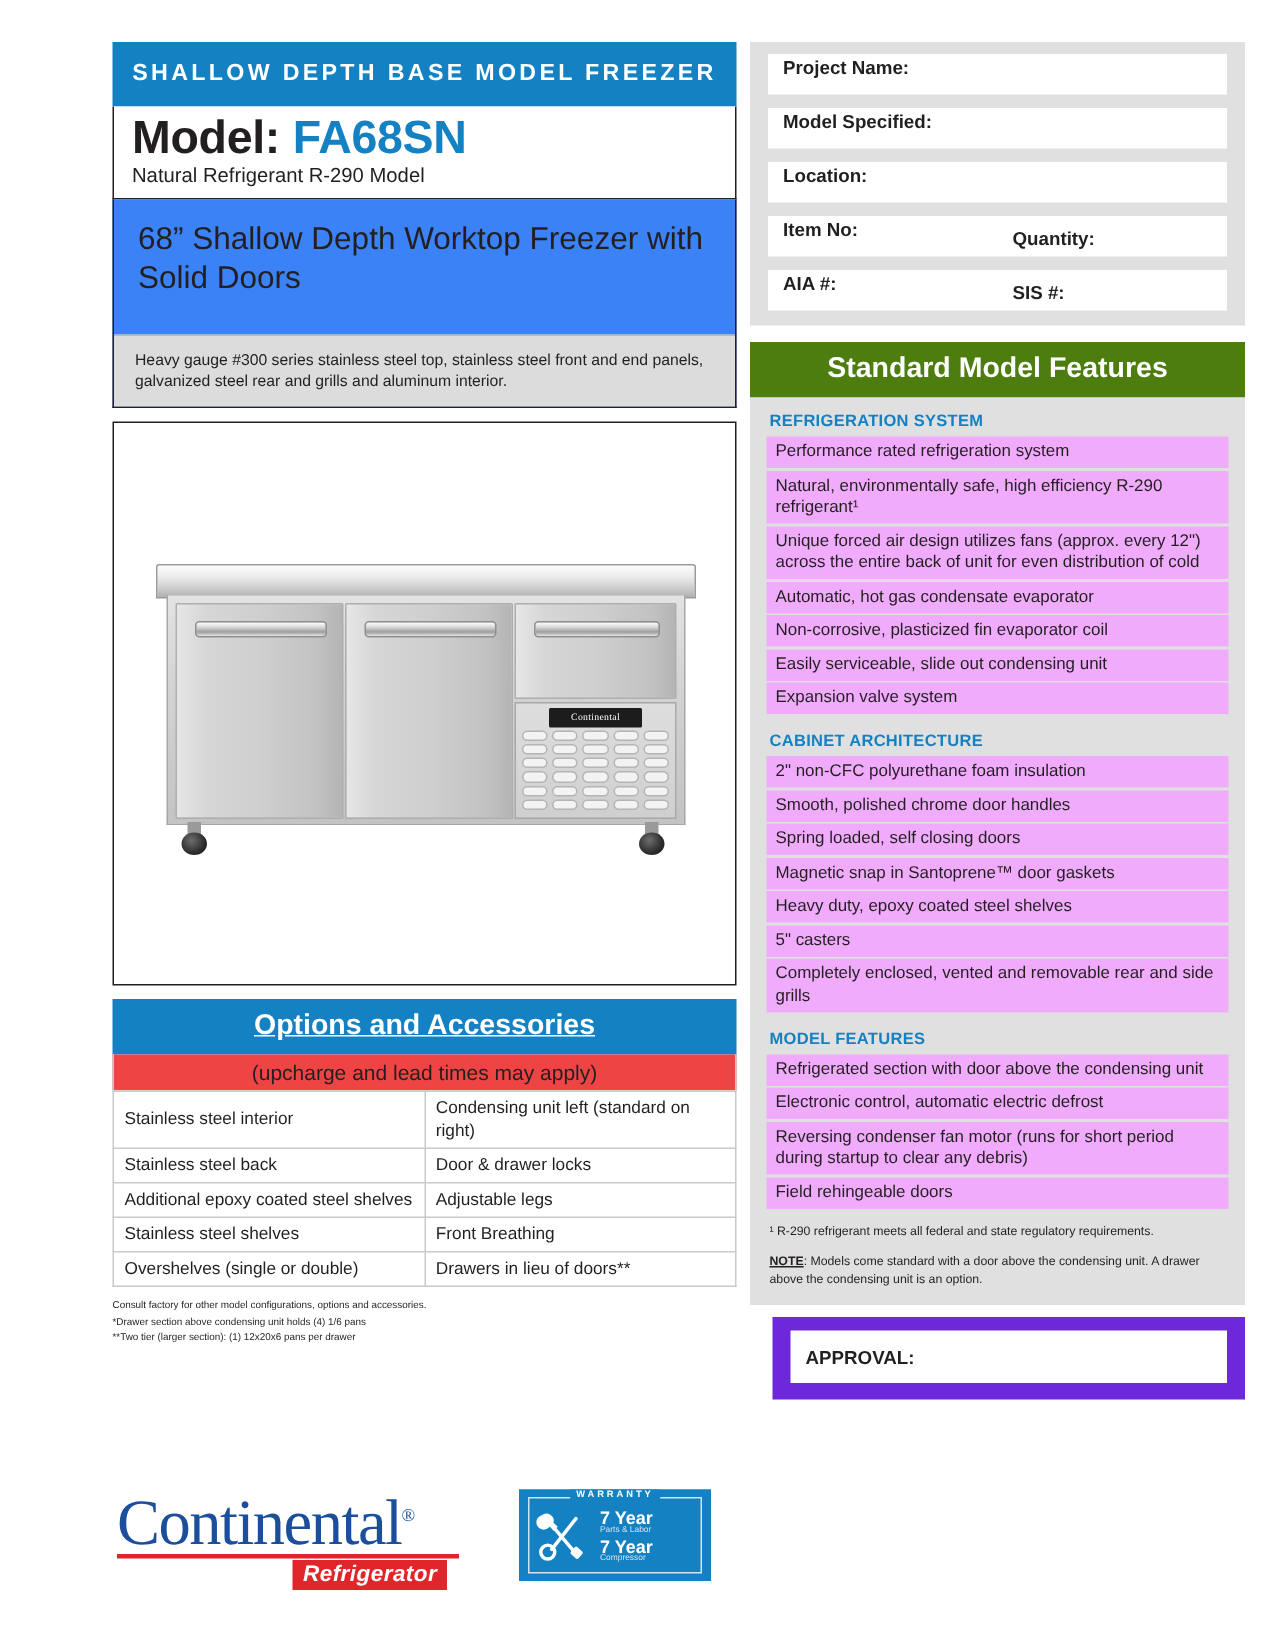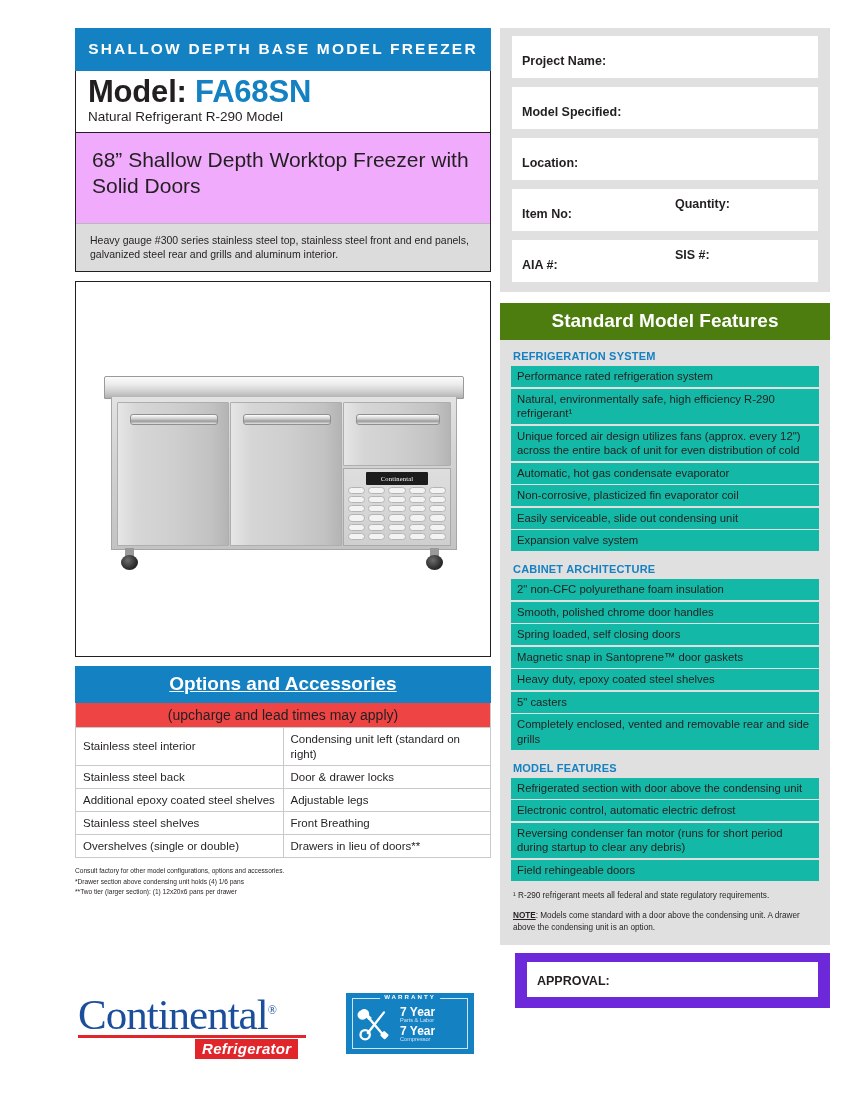--- a/index.html
+++ b/index.html
@@ -21,21 +21,21 @@
   }
   .model-box{
     border:1px solid #231f20;border-top:none;
     padding:6px 12px 6px 12px;background:#fff;
   }
   .model-line{font-size:31px;font-weight:bold;color:#231f20;line-height:30px;
      font-family:"Liberation Sans", sans-serif;letter-spacing:-0.2px;}
   .model-line .num{color:#1481C2;}
   .model-sub{font-size:13.5px;color:#231f20;line-height:18px;margin-top:1px;}
 
-  .desc-box{border:1px solid #231f20;border-top:none;background:#f0abfc;}
+  .desc-box{border:1px solid #231f20;border-top:none;background:#3b82f6;}
   .desc-title{font-size:21px;line-height:26px;color:#231f20;padding:14px 16px 24px 16px;}
   .desc-note{
     background:#dcdcdc;font-size:10.5px;line-height:14px;color:#231f20;
     padding:9px 14px 10px 14px;border-top:1px solid #b9b9b9;
   }
 
   .photo-box{
     margin-top:9px;border:1px solid #231f20;background:#fff;
     height:374px;position:relative;overflow:hidden;
   }
@@ -130,33 +130,33 @@
   }
   .w-l1{position:absolute;left:52px;top:10px;color:#fff;font-size:12px;font-weight:bold;}
   .w-l2{position:absolute;left:52px;top:22px;color:#cfe4f3;font-size:5.6px;}
   .w-l3{position:absolute;left:52px;top:29px;color:#fff;font-size:12px;font-weight:bold;}
   .w-l4{position:absolute;left:52px;top:41px;color:#cfe4f3;font-size:5.6px;}
   .w-icon{position:absolute;left:9px;top:12px;width:36px;height:34px;}
 
   
   .right-col{position:absolute;left:500px;top:28px;width:330px;}
   .gray-panel{background:#e0e0e0;padding:8px 12px 10px 12px;}
-  .field{background:#ffffff;padding:15px 10px 9px;margin-bottom:9px;position:relative;height:18px;}
+  .field{background:#ffffff;padding:0 10px 9px;margin-bottom:9px;position:relative;height:18px;}
   .field:last-child{margin-bottom:0;}
   .field .lbl{font-size:12.5px;font-weight:bold;color:#231f20;}
   .field .lbl2{position:absolute;left:163px;top:8px;font-size:12.5px;font-weight:bold;color:#231f20;}
 
   .feat-head{
     background:#4d7c0f;color:#fff;text-align:center;font-size:19px;font-weight:bold;
     padding:7px 0 8px;margin-top:11px;
   }
   .feat-panel{background:#e0e0e0;padding:7px 11px 11px 11px;}
   .grp-title{color:#1481C2;font-size:11px;font-weight:bold;letter-spacing:.2px;
     padding:3px 0 4px 2px;}
-  .frow{background:#14b8a6;font-size:11.3px;color:#231f20;line-height:14.5px;
+  .frow{background:#f0abfc;font-size:11.3px;color:#231f20;line-height:14.5px;
     padding:3px 6px 3.5px;margin-bottom:1.5px;}
   .grp{margin-bottom:9px;}
   .grp:last-of-type{margin-bottom:0;}
   .foot1{font-size:8.2px;color:#231f20;margin-top:9px;padding-left:2px;line-height:12px;}
   .foot2{font-size:8.2px;color:#231f20;margin-top:8px;padding-left:2px;line-height:12px;}
   .foot2 u{text-decoration:underline;font-weight:bold;}
 
   .approval-panel{background:#6d28d9;padding:9px 12px 11px 12px;margin-top:8px;margin-left:15px;}
   .approval-field{background:#fff;padding:9px 10px 10px;height:16px;}
   .approval-field .lbl{font-size:12.5px;font-weight:bold;color:#231f20;}

